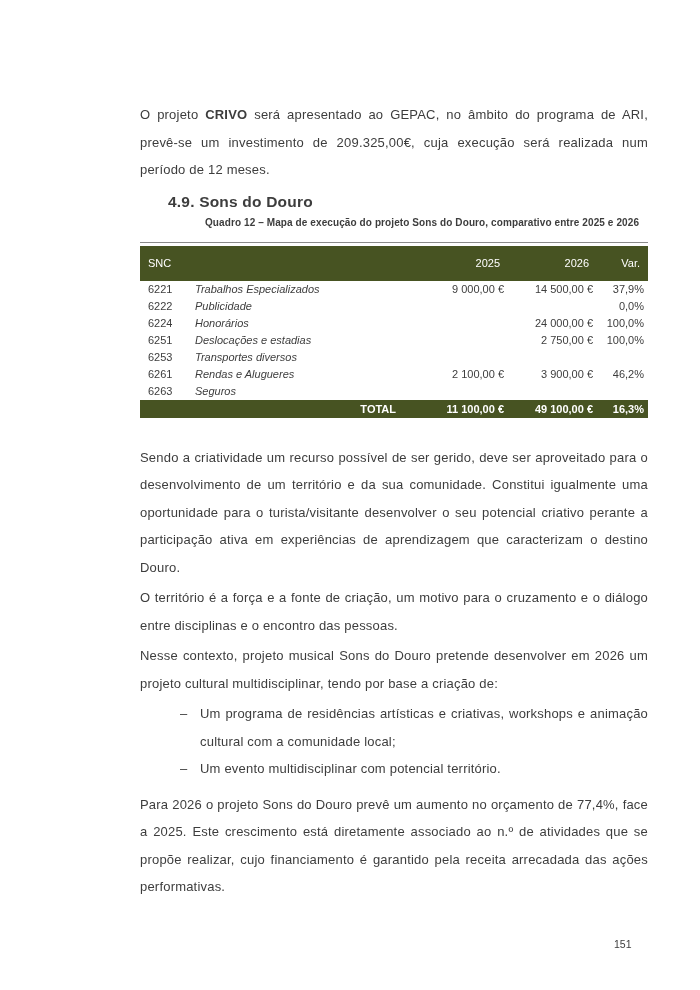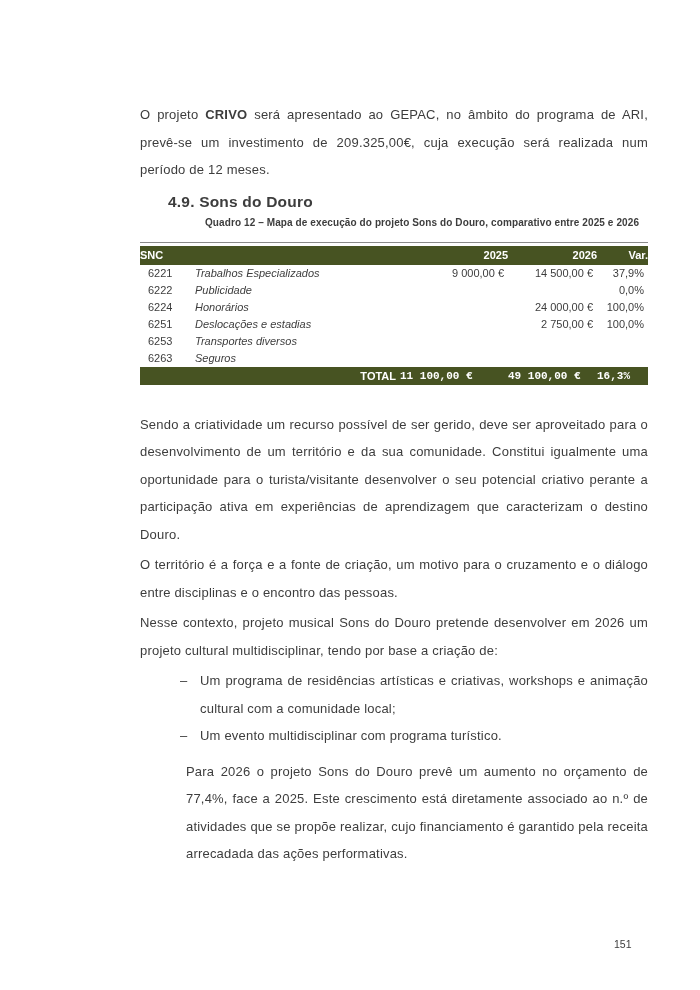--- a/index.html
+++ b/index.html
@@ -23,44 +23,44 @@
   .table-caption {
     font-size:10px; font-weight:bold; line-height:14px; text-align:center;
     margin:0 0 12px 56px; letter-spacing:0.1px;
   }
 
   .table-wrap { border-top:1px solid #8a8a8a; padding-top:3px; margin-bottom:26px; }
   table.budget-table {
     width:100%; border-collapse:collapse; table-layout:fixed; font-size:11px;
   }
   table.budget-table th {
-    background:var(--accent, #475322); color:#ffffff; font-weight:bold;
-    height:19px; padding:0;
+    background:var(--accent, #475322); color:#ffffff; font-weight:normal;
+    height:19px; padding:8px;
   }
   th.h-left  { text-align:left;  padding-left:8px; }
   th.h-num   { text-align:right; padding-right:4px; }
   tbody td   { height:17px; padding:0; white-space:nowrap; overflow:hidden; }
   td.code    { padding-left:8px; }
   td.desc    { padding-left:5px;font-style:italic; }
   td.num     { text-align:right; padding-right:4px; }
   tfoot td {
     background:var(--accent, #475322); color:#ffffff; font-weight:bold;
     height:18px; padding:0; white-space:nowrap;
   }
   tfoot td.total-label { text-align:right; padding-right:4px; }
-  tfoot td.num { text-align:left; padding-right:4px;font-family:Liberation Mono, monospace; }
+  tfoot td.num { text-align:right; padding-right:4px; }
 
   ul.dash-list { list-style:none; margin:0 0 5px 0; padding:0; }
   ul.dash-list li {
     position:relative; padding-left:60px; font-size:13px; line-height:27.5px;
     text-align:justify; letter-spacing:0.2px;
   }
   ul.dash-list .dash { position:absolute; left:40px; top:0; }
 
-  .closing { margin-top:8px;margin-left:46px; }
+  .closing { margin-top:8px; }
 
   .page-number {
     position:absolute; top:938px; left:614px; font-size:10.5px; color:#3d3d3d;
   }
 </style>
 </head>
 <body>
 
 <div class="page">
   <div class="content">
@@ -118,20 +118,27 @@
             <td class="num">100,0%</td>
           </tr>
           <tr>
             <td class="code">6253</td>
             <td class="desc">Transportes diversos</td>
             <td class="num"></td>
             <td class="num"></td>
             <td class="num"></td>
           </tr>
           <tr>
+            <td class="code">6261</td>
+            <td class="desc">Rendas e Alugueres</td>
+            <td class="num">2 100,00 €</td>
+            <td class="num">3 900,00 €</td>
+            <td class="num">46,2%</td>
+          </tr>
+          <tr>
             <td class="code">6263</td>
             <td class="desc">Seguros</td>
             <td class="num"></td>
             <td class="num"></td>
             <td class="num"></td>
           </tr>
         </tbody>
         <tfoot>
           <tr>
             <td class="total-label" colspan="2">TOTAL</td>
@@ -144,21 +151,21 @@
     </div>
 
     <p class="body-text">Sendo a criatividade um recurso possível de ser gerido, deve ser aproveitado para o desenvolvimento de um território e da sua comunidade. Constitui igualmente uma oportunidade para o turista/visitante desenvolver o seu potencial criativo perante a participação ativa em experiências de aprendizagem que caracterizam o destino Douro.</p>
 
     <p class="body-text">O território é a força e a fonte de criação, um motivo para o cruzamento e o diálogo entre disciplinas e o encontro das pessoas.</p>
 
     <p class="body-text">Nesse contexto, projeto musical Sons do Douro pretende desenvolver em 2026 um projeto cultural multidisciplinar, tendo por base a criação de:</p>
 
     <ul class="dash-list">
       <li><span class="dash">–</span><span>Um programa de residências artísticas e criativas, workshops e animação cultural com a comunidade local;</span></li>
-      <li><span class="dash">–</span><span>Um evento multidisciplinar com programa turístico.</span></li>
+      <li><span class="dash">–</span><span>Um evento multidisciplinar com potencial território.</span></li>
     </ul>
 
     <p class="body-text closing">Para 2026 o projeto Sons do Douro prevê um aumento no orçamento de 77,4%, face a 2025. Este crescimento está diretamente associado ao n.º de atividades que se propõe realizar, cujo financiamento é garantido pela receita arrecadada das ações performativas.</p>
 
   </div>
 
   <div class="page-number">151</div>
 </div>
 
 </body></html>

